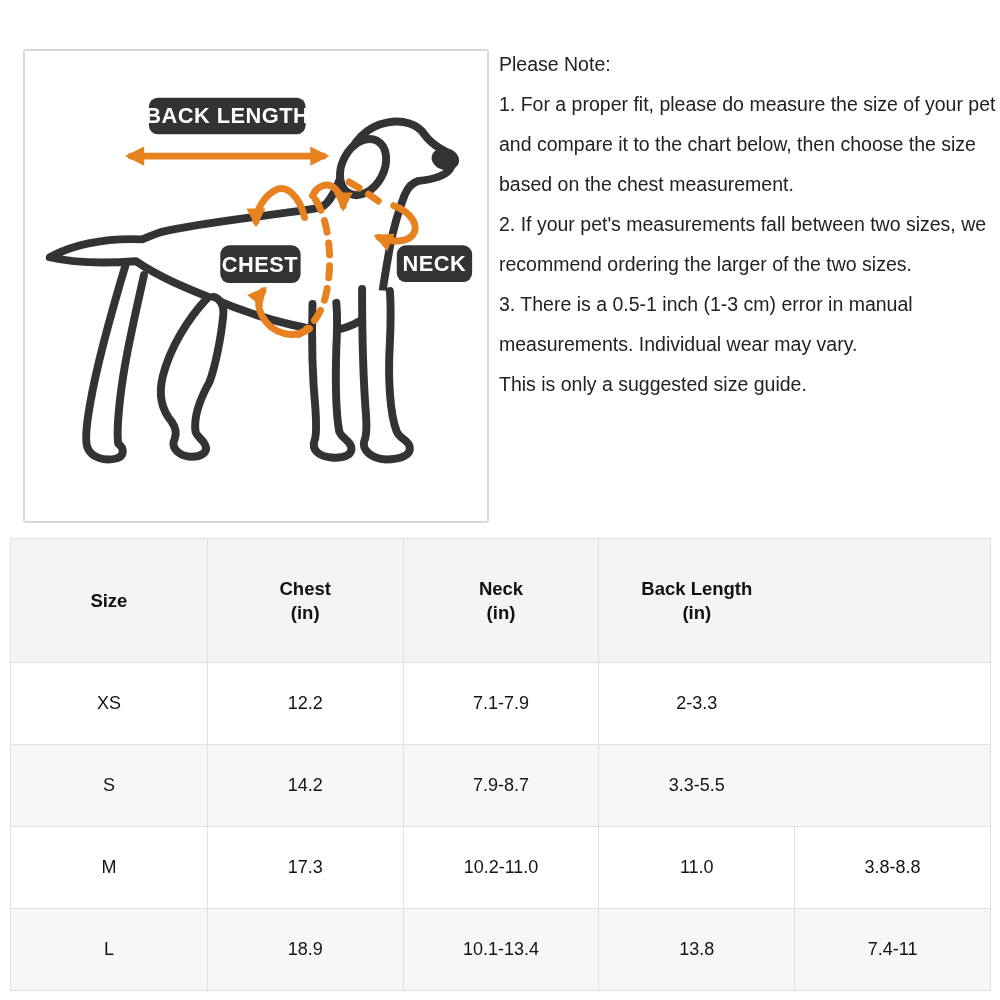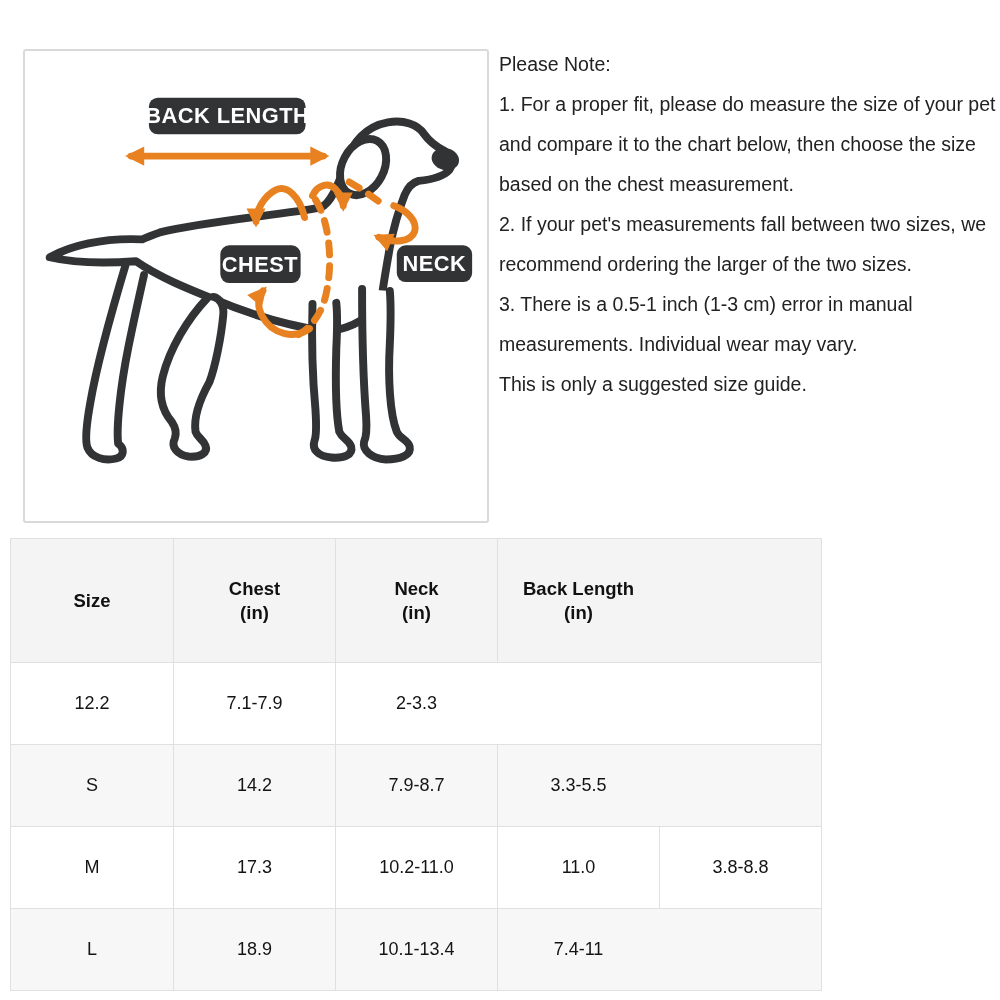--- a/index.html
+++ b/index.html
@@ -16,21 +16,21 @@
   .badge-rect{fill:#323335;}
   .badge-text{fill:#ffffff;font-family:"Liberation Sans",sans-serif;font-size:22px;font-weight:700;
               letter-spacing:.5px;text-anchor:middle;}
 
   
   .notes{position:absolute;left:499px;top:44px;width:505px;
          font-size:19.5px;line-height:40px;color:#222222;}
   .notes p{margin:0;}
 
   
-  .size-table{position:absolute;left:10px;top:538px;width:812px;
+  .size-table{position:absolute;left:10px;top:538px;width:981px;
               border:1px solid #e0e0e0;box-sizing:border-box;background:#ffffff;}
   .tr{display:grid;grid-template-columns:repeat(5,1fr);}
   .tr + .tr{border-top:1px solid #e0e0e0;}
   .td{display:flex;flex-direction:column;align-items:center;justify-content:center;
       text-align:center;font-size:18px;color:#141414;}
   .td + .td{border-left:1px solid #e0e0e0;}
   .th-row{height:123px;background:#f4f4f4;}
   .th-row .td{font-weight:700;font-size:18.5px;line-height:24px;color:#111111;}
   .data-row{height:81px;}
   .row-alt{background:#f7f7f7;}
@@ -150,20 +150,21 @@
         <span>Neck</span>
         <span class="unit">(in)</span>
       </div>
       <div class="td">
         <span>Back Length</span>
         <span class="unit">(in)</span>
       </div>
     </div>
 
     <div class="tr data-row">
+      <div class="td">XS</div>
       <div class="td">12.2</div>
       <div class="td">7.1-7.9</div>
       <div class="td">2-3.3</div>
     </div>
 
     <div class="tr data-row row-alt">
       <div class="td">S</div>
       <div class="td">14.2</div>
       <div class="td">7.9-8.7</div>
       <div class="td">3.3-5.5</div>
@@ -174,17 +175,18 @@
       <div class="td">17.3</div>
       <div class="td">10.2-11.0</div>
       <div class="td">11.0</div>
       <div class="td">3.8-8.8</div>
     </div>
 
     <div class="tr data-row row-alt">
       <div class="td">L</div>
       <div class="td">18.9</div>
       <div class="td">10.1-13.4</div>
+      <div class="td">13.8</div>
       <div class="td">7.4-11</div>
     </div>
   </div>
 
 </div>
 
 </body></html>

